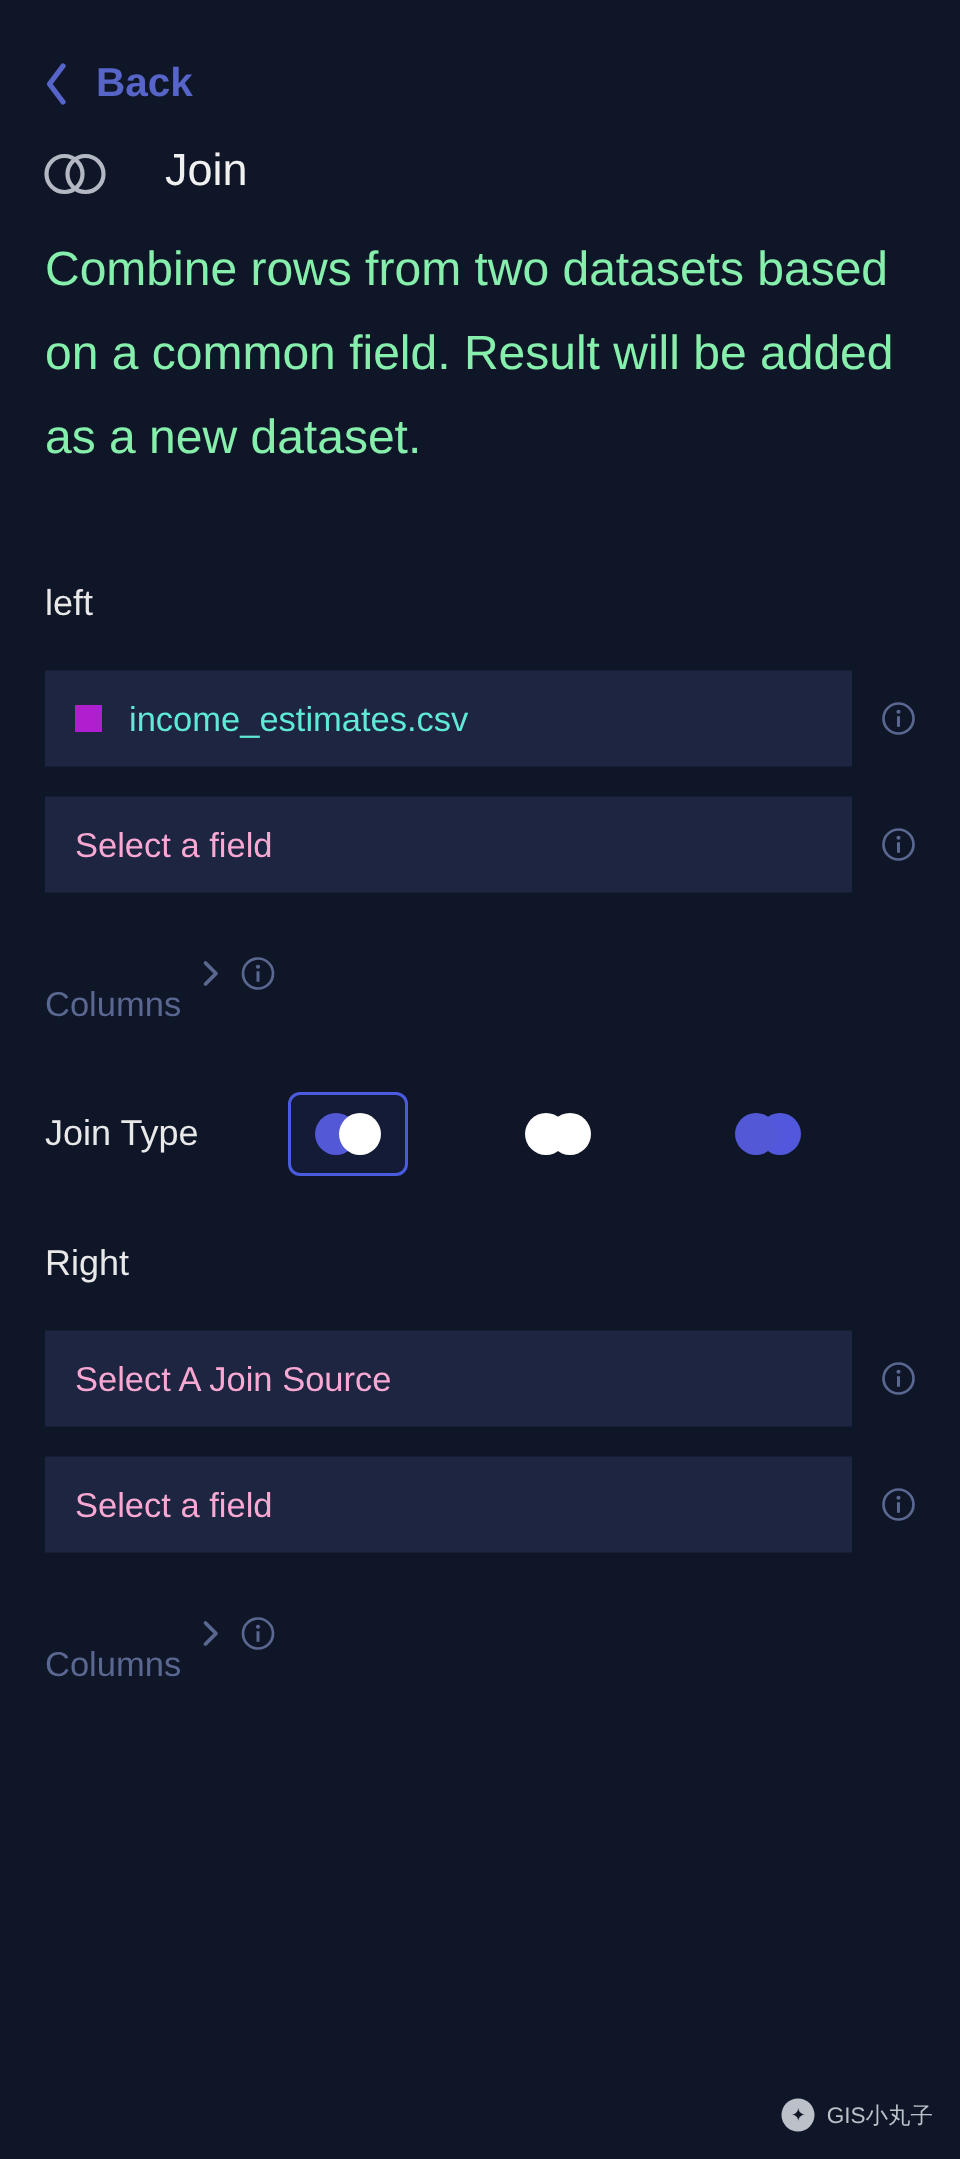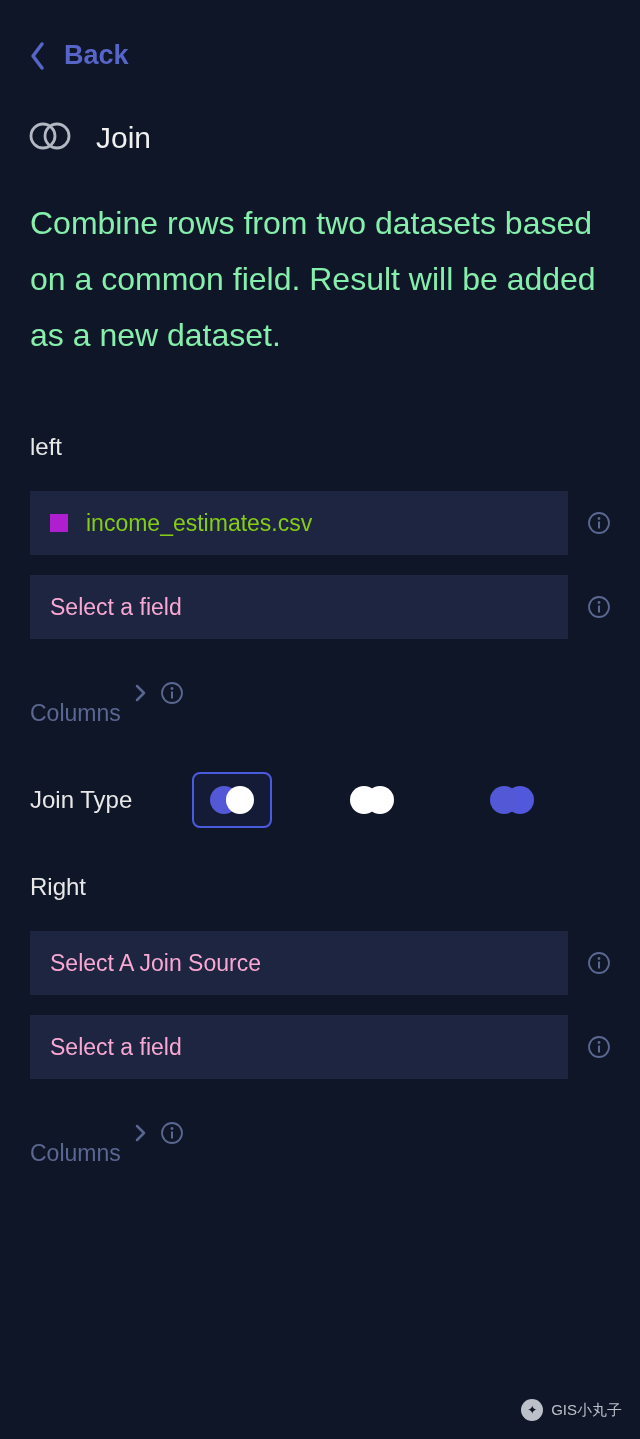--- a/index.html
+++ b/index.html
@@ -9,35 +9,35 @@
     color: #ffffff;
     font-family: -apple-system, BlinkMacSystemFont, "Segoe UI", Helvetica, Arial, sans-serif;
     padding: 40px 30px;
     position: relative;
   }
 
   .back-row {
     display: flex;
     align-items: center;
     gap: 18px;
-    margin-bottom: 50px;
+    margin-bottom: 26px;
     cursor: pointer;
   }
   .back-chevron svg { display: block; }
   .back-label {
     color: #5765c9;
     font-size: 27px;
     font-weight: 600;
   }
 
   .title-row {
     display: flex;
-    align-items: flex-start;
-    gap: 26px;
-    margin-bottom: 40px;
+    align-items: flex-end;
+    gap: 40px;
+    margin-bottom: 20px;
   }
   .title-icon svg { display: block; }
   .title-text { font-size: 30px; font-weight: 500; color: #f0f0f0; }
 
   .description {
     font-size: 32px;
     line-height: 1.75;
     color: #86efac;
     font-weight: 400;
     margin-bottom: 70px;
@@ -60,21 +60,21 @@
     flex: 1;
     background: #1e2540;
     height: 64px;
     display: flex;
     align-items: center;
     padding: 0 20px;
     gap: 18px;
     cursor: pointer;
   }
   .select-box.placeholder .select-text { color: #f9a8d4; }
-  .select-text { font-size: 23px; color: #84cc16; }
+  .select-text { font-size: 23px; color: #5eead4; }
   .ds-swatch {
     width: 18px; height: 18px;
     background: #b01fcf;
     flex-shrink: 0;
   }
   .info-icon {
     width: 22px; height: 22px;
     flex-shrink: 0;
   }
   .info-icon svg { display: block; }

